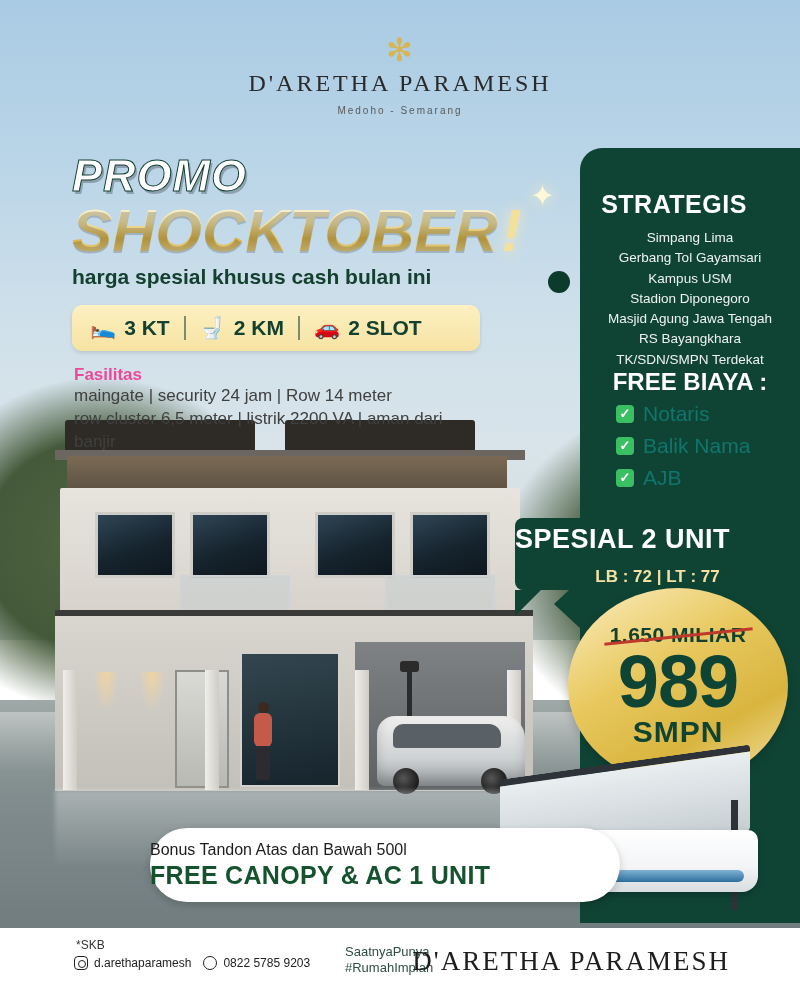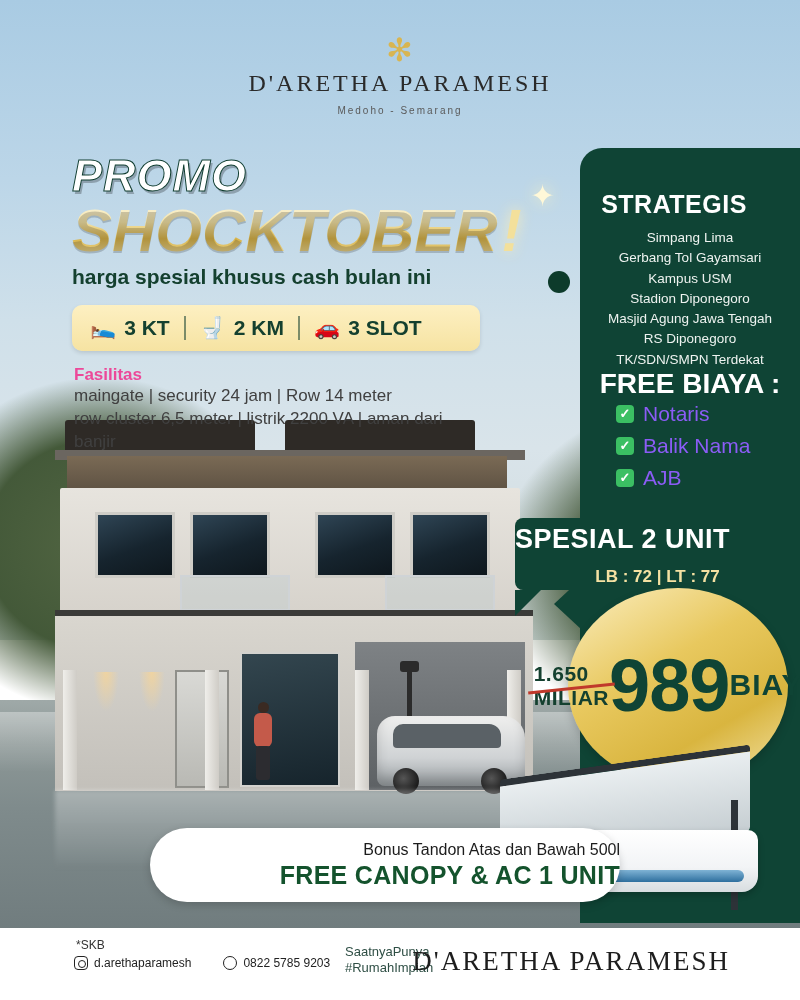--- a/index.html
+++ b/index.html
@@ -206,49 +206,49 @@
   .strategis-title {
     position: absolute; right: 0; top: 190px; width: 252px; text-align: center;
     font-size: 25px; font-weight: bold; color: #ffffff; letter-spacing: .5px;
   }
   .strategis-list {
     position: absolute; right: 0; top: 228px; width: 220px; text-align: center;
     color: #eef3f0; font-size: 13.5px; line-height: 1.5;
   }
   .freebiaya-title {
     position: absolute; right: 0; top: 368px; width: 220px; text-align: center;
-    font-size: 28px; font-weight: bold; color: #ffffff;
+    font-size: 24px; font-weight: bold; color: #ffffff;
   }
   .freebiaya-list { position: absolute; right: 0; top: 402px; width: 220px; padding-left: 36px; }
   .fb-item { display: flex; align-items: center; gap: 9px; margin-bottom: 8px; }
   .check {
     width: 18px; height: 18px; border-radius: 4px; background: #3bbf63;
     color: #fff; font-size: 13px; line-height: 18px; text-align: center; font-weight: bold;
   }
-  .fb-label { color: #8b5cf6; font-size: 21px; }
+  .fb-label { color: #0f766e; font-size: 21px; }
 
   
   .spesial {
     position: absolute; right: 0; top: 518px; width: 285px; height: 72px;
     background: #0f4435; border-radius: 8px 0 0 8px;
   }
   .spesial-tail {
     position: absolute; left: 0px; top: 72px; width: 0; height: 0;
     border-left: 26px solid #0f4435; border-bottom: 26px solid transparent;
   }
   .spesial-t1 { color:#fff; font-size: 27px; font-weight: bold; padding-top: 6px; letter-spacing: .5px; }
   .spesial-t2 { text-align:center; color:#f4e1a2; font-size: 17px; font-weight: bold; margin-top: 12px; }
 
   
   .price-circle {
     position: absolute; right: 12px; top: 588px; width: 220px; height: 196px;
     background: linear-gradient(150deg,#fbeec0 0%, #e8c85e 40%, #d9b53f 70%, #f3e3a8 100%);
     border-radius: 50%;
     box-shadow: 0 4px 10px rgba(0,0,0,.18);
-    display: flex; flex-direction: row; align-items: center; justify-content: center;
+    display: flex; flex-direction: column; align-items: center; justify-content: center;
   }
   .old-price {
     position: relative; color: #14402f; font-size: 21px; font-weight: bold; letter-spacing: .5px;
   }
   .old-price::after {
     content: ""; position: absolute; left: -6px; right: -6px; top: 52%; height: 3px; background: #c0392b;
     transform: rotate(-6deg);
   }
   .big-price { font-size: 74px; font-weight: bold; color: #0f4435; line-height: .95; letter-spacing: -1px; }
   .juta { font-size: 30px; font-weight: bold; color: #0f4435; letter-spacing: 1px; margin-top: -2px; }
@@ -271,29 +271,29 @@
   .ac-body2 {
     position: absolute; right: 196px; top: 836px; width: 70px; height: 56px;
     background: linear-gradient(180deg,#f6f7f8,#d3d8db); border-radius: 6px;
     box-shadow: 0 3px 6px rgba(0,0,0,.2);
   }
 
   
   .bonus-bar {
     position: absolute; left: 150px; top: 828px; width: 470px; height: 74px;
     background: #ffffff; border-radius: 37px; box-shadow: 0 3px 8px rgba(0,0,0,.18);
-    display: flex; flex-direction: column; align-items: flex-end; justify-content: center;
+    display: flex; flex-direction: column; align-items: flex-start; justify-content: center;
   }
   .bonus-small { font-size: 16px; color: #1c1c1c; }
   .bonus-big { font-size: 25px; font-weight: bold; color: #14532d; margin-top: 2px; letter-spacing: .3px; }
 
   
   .footer { position: absolute; left: 0; bottom: 0; width: 800px; height: 72px; background: #fff; }
   .skb { position: absolute; left: 76px; top: 10px; font-size: 12px; color: #333; }
-  .contact-row { position: absolute; left: 74px; top: 28px; display: flex; align-items: center; gap: 32px; }
+  .contact-row { position: absolute; left: 74px; top: 28px; display: flex; align-items: center; gap: 12px; }
   .contact-item { display: flex; align-items: center; gap: 6px; font-size: 12px; color: #222; }
   .ig-icon {
     width: 14px; height: 14px; border: 1.6px solid #222; border-radius: 4px; position: relative;
   }
   .ig-icon::after {
     content:""; position:absolute; left:3px; top:3px; width:6px; height:6px;
     border:1.6px solid #222; border-radius:50%;
   }
   .wa-icon {
     width: 14px; height: 14px; border: 1.6px solid #222; border-radius: 50%;
@@ -376,41 +376,41 @@
       <span>3 KT</span>
     </div>
     <div class="spec-div"></div>
     <div class="spec-item">
       <span class="spec-icon">🚽</span>
       <span>2 KM</span>
     </div>
     <div class="spec-div"></div>
     <div class="spec-item">
       <span class="spec-icon">🚗</span>
-      <span>3 SLOT</span>
+      <span>2 SLOT</span>
     </div>
   </div>
 
   <div class="fas">
     <div class="fas-title">Fasilitas</div>
     <div class="fas-line">maingate | security 24 jam | Row 14 meter</div>
     <div class="fas-line">row cluster 6,5 meter | listrik 2200 VA | aman dari banjir</div>
   </div>
 
   <div class="green-panel">
     <div class="panel-notch"></div>
   </div>
   <div class="strategis-title">STRATEGIS</div>
   <div class="strategis-list">
     <div>Simpang Lima</div>
     <div>Gerbang Tol Gayamsari</div>
     <div>Kampus USM</div>
     <div>Stadion Diponegoro</div>
     <div>Masjid Agung Jawa Tengah</div>
-    <div>RS Diponegoro</div>
+    <div>RS Bayangkhara</div>
     <div>TK/SDN/SMPN Terdekat</div>
   </div>
 
   <div class="freebiaya-title">FREE BIAYA :</div>
   <div class="freebiaya-list">
     <div class="fb-item">
       <span class="check">✓</span>
       <span class="fb-label">Notaris</span>
     </div>
     <div class="fb-item">
@@ -425,21 +425,21 @@
 
   <div class="spesial">
     <div class="spesial-t1">SPESIAL 2 UNIT</div>
     <div class="spesial-t2">LB : 72 | LT : 77</div>
     <div class="spesial-tail"></div>
   </div>
 
   <div class="price-circle">
     <div class="old-price">1.650 MILIAR</div>
     <div class="big-price">989</div>
-    <div class="juta">BIAYA</div>
+    <div class="juta">SMPN</div>
   </div>
 
   <div class="canopy"></div>
   <div class="canopy-strut"></div>
   <div class="ac-body2"></div>
   <div class="ac-unit">
     <div class="ac-vent"></div>
   </div>
 
   <div class="bonus-bar">

